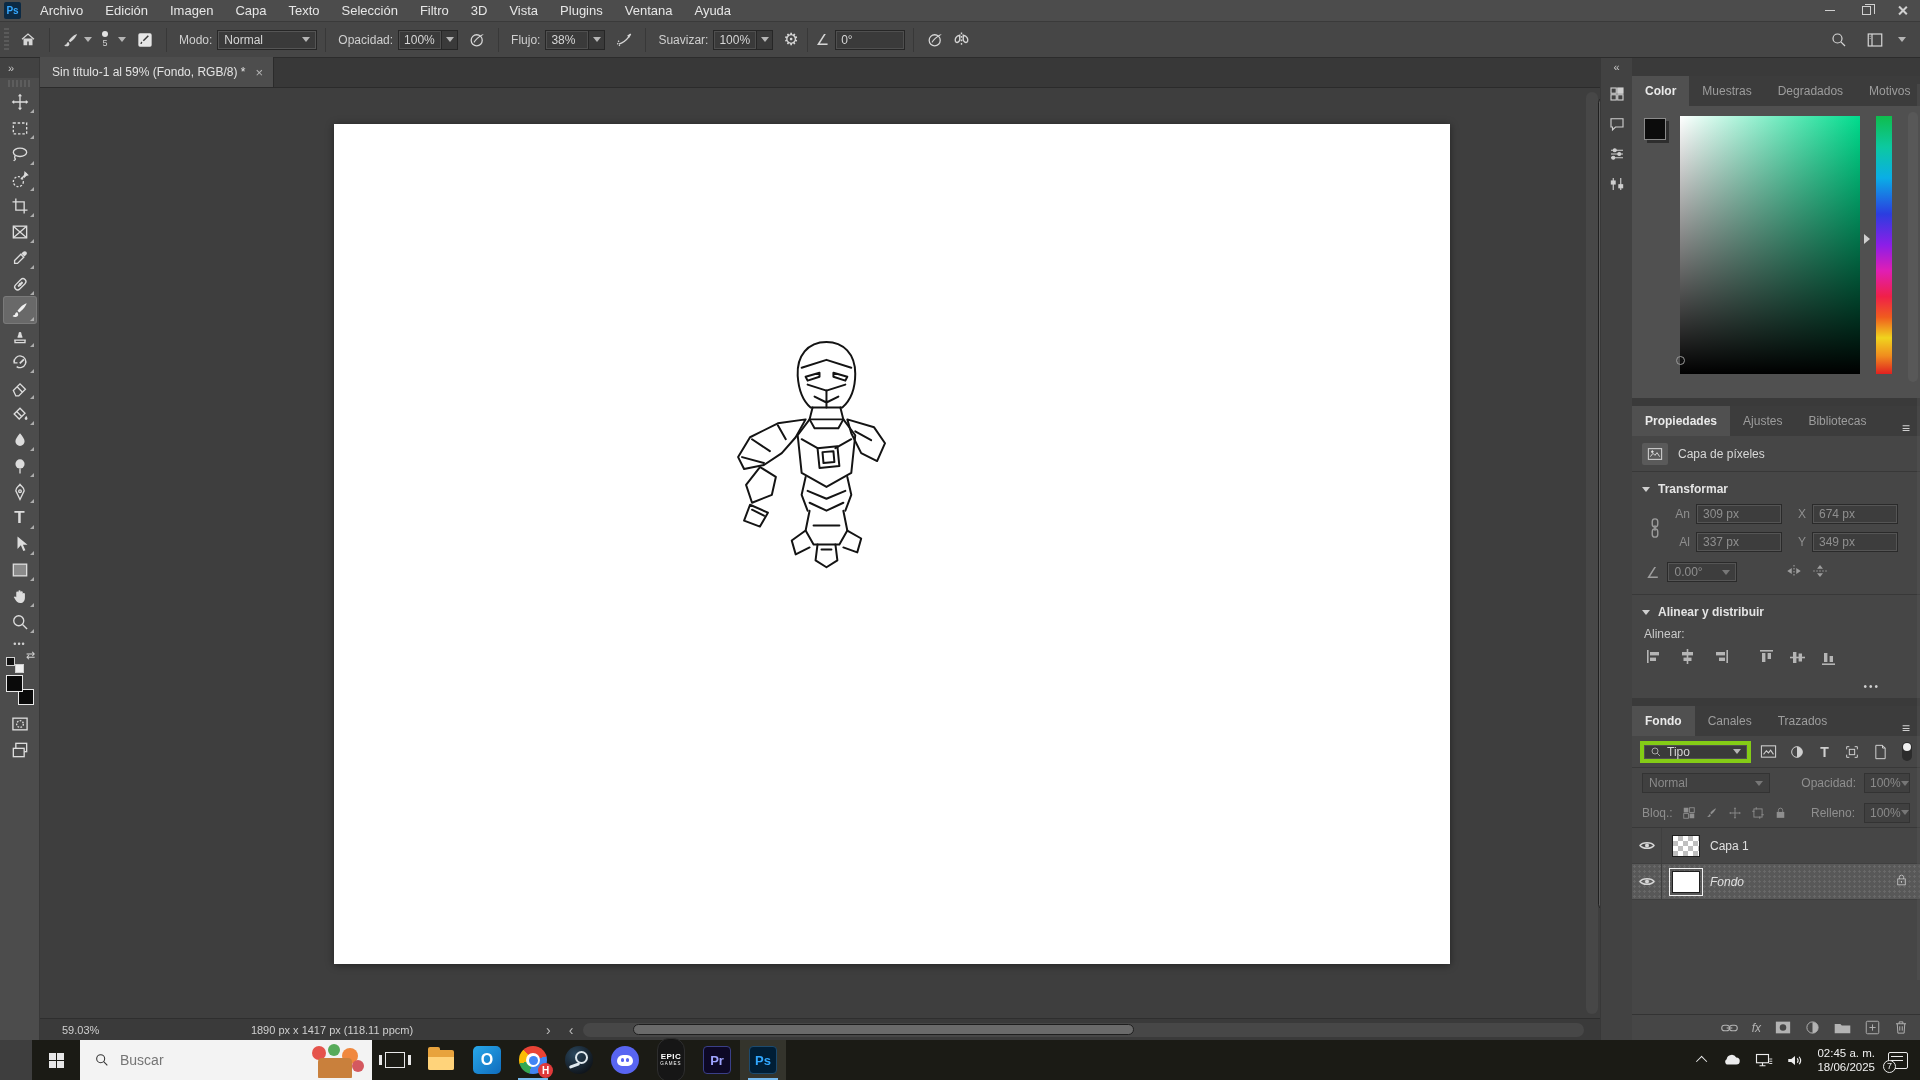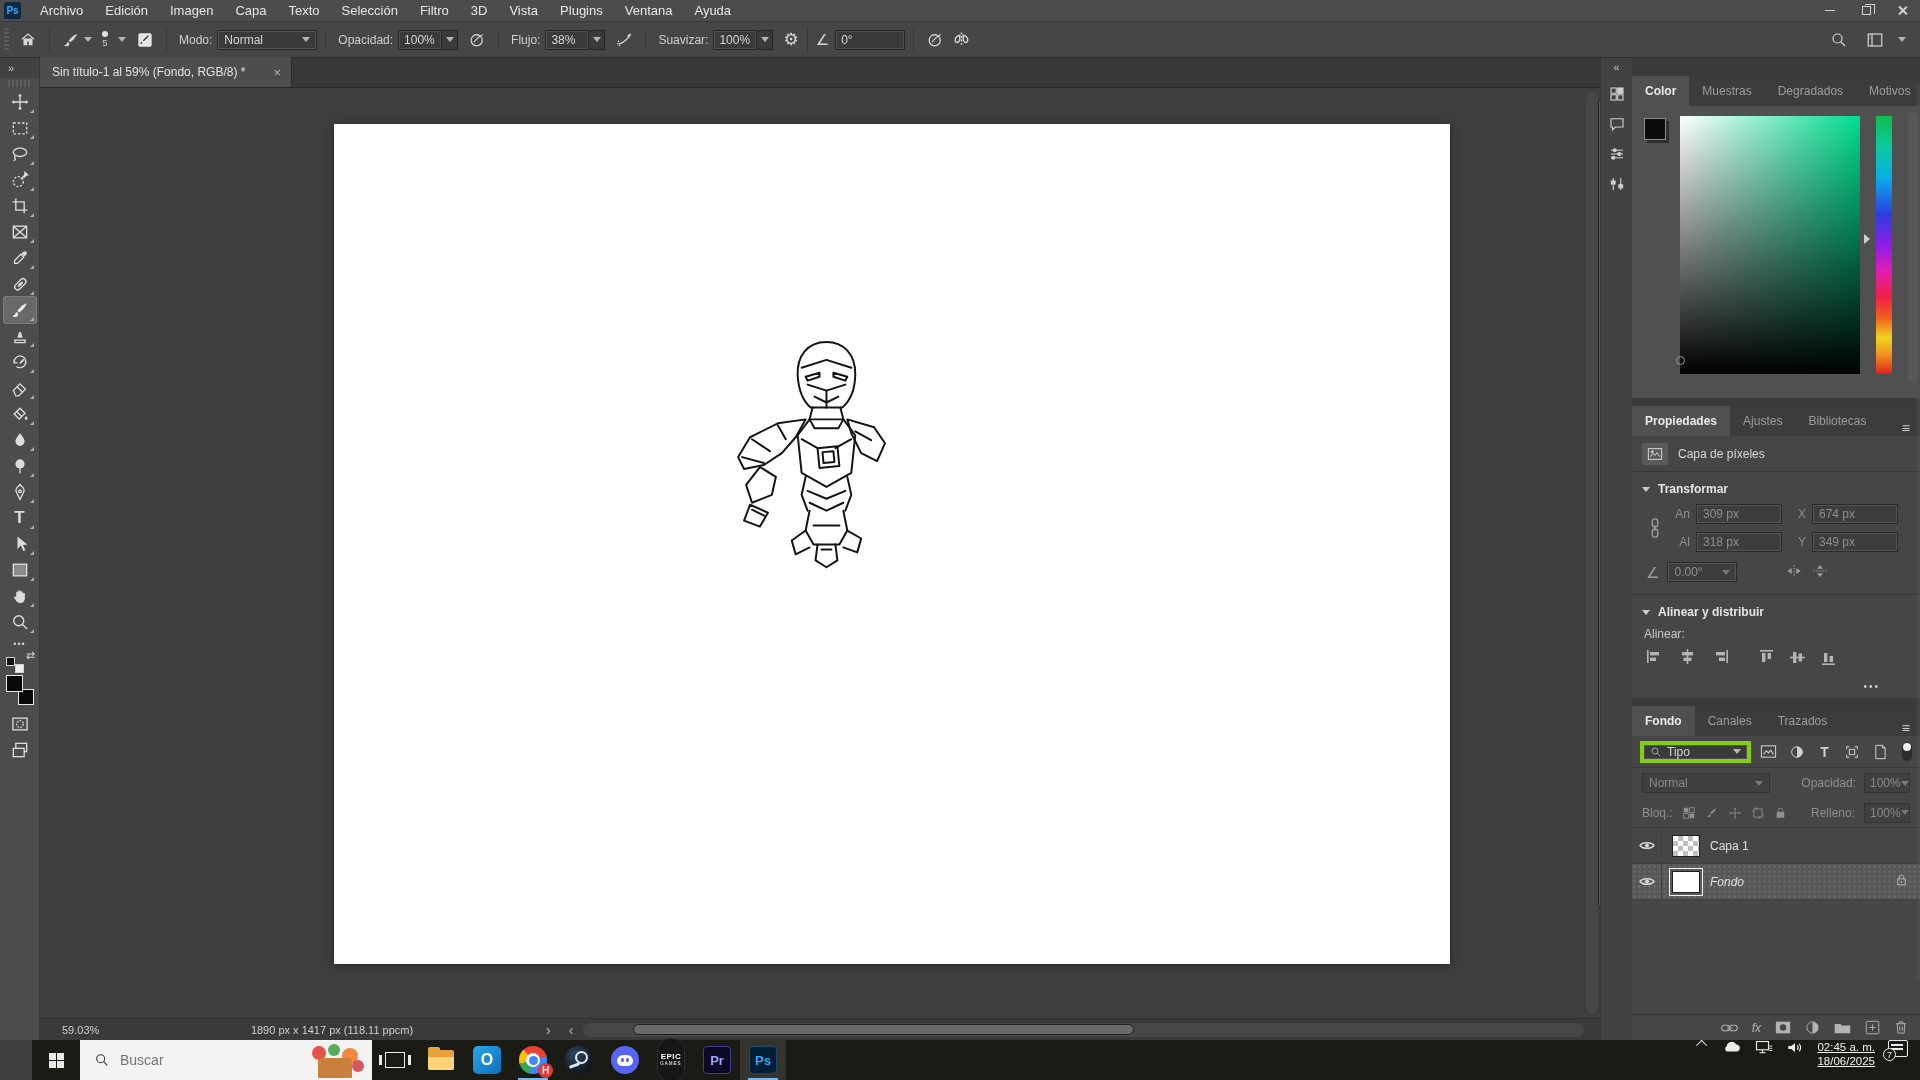--- a/index.html
+++ b/index.html
@@ -63,21 +63,21 @@
   .fgbg-mini .back { right:0; bottom:0; background:#efefef; }
   .fgbg-mini .front { left:0; top:0; background:#111; }
   .swap-arrow { display:inline-block; margin-left:2px; color:#cfcfcf; font-size:11px; transform:translateY(-4px); }
   .fgbg-big { position:relative; width:30px; height:30px; margin:2px auto 6px; }
   .fgbg-big .back { position:absolute; right:1px; bottom:0; width:16px; height:16px; background:#0a0a0a; border:1.5px solid #e8e8e8; }
   .fgbg-big .front { position:absolute; left:1px; top:0; width:17px; height:17px; background:#0a0a0a; border:1.5px solid #e8e8e8; }
 
   
   .center { position:absolute; left:40px; right:320px; top:0; bottom:0; }
   .tabstrip { height:30px; background:#383838; border-bottom:1px solid #2b2b2b; display:flex; align-items:flex-end; }
-  .doctab { height:30px; background:#4d4d4d; display:flex; align-items:center; padding:0 10px 0 12px; gap:28px;
+  .doctab { height:30px; background:#4d4d4d; display:flex; align-items:center; padding:0 10px 0 12px; gap:10px;
     border-right:1px solid #2b2b2b; font-size:12px; color:#e3e3e3; }
   .doctab .close { color:#b5b5b5; font-size:13px; }
   .canvas { position:absolute; top:30px; left:0; right:0; bottom:22px; background:#3e3e3e; overflow:hidden; }
   .artboard { position:absolute; left:294px; top:36px; width:1116px; height:840px; background:#ffffff;
     box-shadow:0 1px 8px rgba(0,0,0,.45); }
   .sketch { position:absolute; left:396px; top:212px; }
   .vscroll { position:absolute; right:2px; top:4px; bottom:4px; width:12px; background:#474747; border-radius:6px; }
   .vscroll .thumb { position:absolute; left:1.5px; width:9px; top:6px; height:88%; background:#5d5d5d; border-radius:5px; }
   .statusbar { position:absolute; left:0; right:0; bottom:0; height:22px; background:#3a3a3a; border-top:1px solid #2e2e2e;
     display:flex; align-items:center; font-size:11px; color:#cfcfcf; }
@@ -200,21 +200,21 @@
   .steam:before { content:""; position:absolute; right:5px; top:5px; width:9px; height:9px; border:2px solid #dfe8ee; border-radius:50%; }
   .steam:after { content:""; position:absolute; left:4px; bottom:7px; width:11px; height:3px; background:#dfe8ee; transform:rotate(-20deg); border-radius:2px; }
   .discord { width:28px; height:28px; border-radius:50%; background:#5865F2; position:relative; }
   .discord:before { content:""; position:absolute; left:6px; top:9px; width:16px; height:11px; background:#fff; border-radius:6px 6px 5px 5px; }
   .discord:after { content:""; position:absolute; left:10px; top:12px; width:3px; height:4px; background:#5865F2; border-radius:2px; box-shadow:5px 0 0 #5865F2; }
   .epic { width:28px; height:44px; background:#161616; border:1px solid #2e2e2e; border-radius:12px; color:#fff; display:flex; flex-direction:column; align-items:center; justify-content:center; line-height:1; }
   .epic .t1 { font-size:8px; font-weight:bold; letter-spacing:.5px; }
   .epic .t2 { font-size:4.5px; letter-spacing:1px; margin-top:1px; }
   .premiere { background:#0d0826; color:#9fa4ff; font-size:13px; border:1px solid #3a3f88; }
   .photoshop { background:#001e36; color:#31a8ff; font-size:13px; border:1px solid #1c4a6e; }
-  .tray { margin-left:auto; display:flex; align-items:flex-start; gap:13px; padding-right:12px; color:#f0f0f0;text-decoration:underline; }
+  .tray { margin-left:auto; display:flex; align-items:center; gap:13px; padding-right:12px; color:#f0f0f0; }
   .tray svg { stroke:#ececec; fill:none; stroke-width:1.5; }
   .tray-chevron { width:8px; height:8px; border-left:1.8px solid #ececec; border-top:1.8px solid #ececec; transform:rotate(45deg) translateY(2px); }
   .clock { text-align:right; font-size:11.5px; line-height:14px; }
   .notif { position:relative; width:20px; height:17px; border:1.5px solid #ececec; border-radius:2px 2px 2px 0; }
   .notif:before { content:""; position:absolute; left:2px; top:3px; width:12px; height:1.5px; background:#ececec; box-shadow:0 4px 0 #ececec; }
   .notif-badge { position:absolute; left:-6px; bottom:-5px; width:13px; height:13px; border:1.2px solid #ececec; border-radius:50%;
     background:#1b1b15; color:#ececec; font-size:9px; display:flex; align-items:center; justify-content:center; }
 </style>
 </head>
 <body>
@@ -649,21 +649,21 @@
           <span class="tf-label">An</span>
           <span class="tf-field">
               <span>309 px</span>
             </span>
           <span class="tf-label">X</span>
           <span class="tf-field">
               <span>674 px</span>
             </span>
           <span class="tf-label">Al</span>
           <span class="tf-field">
-              <span>318 px</span>
+              <span>337 px</span>
             </span>
           <span class="tf-label">Y</span>
           <span class="tf-field">
               <span>349 px</span>
             </span>
         </div>
         <div class="tf-row3">
           <span class="unic" style="color:#9d9d9d;">∠</span>
           <span class="tf-field" style="width:70px;">
               <span>0.00°</span>

